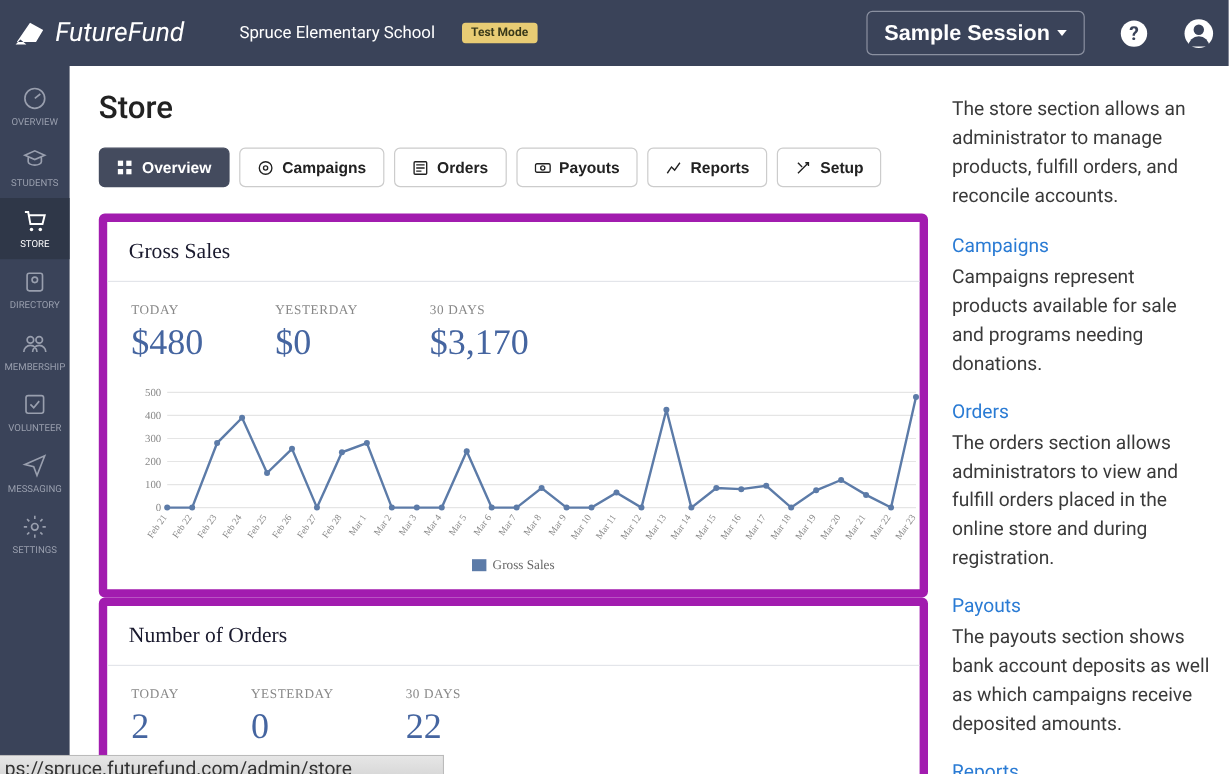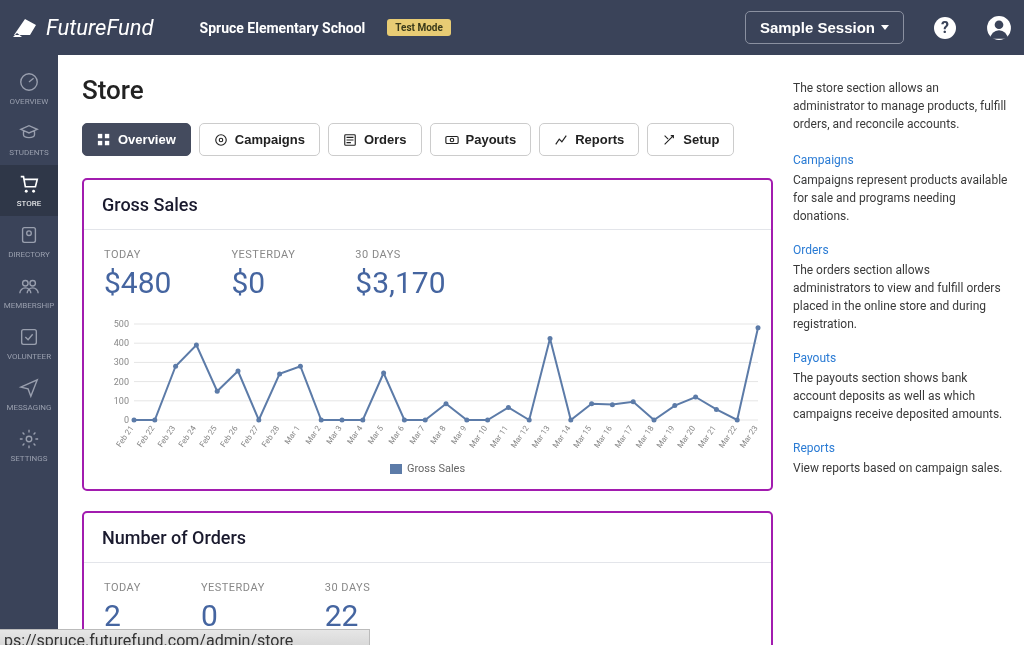--- a/index.html
+++ b/index.html
@@ -1,46 +1,46 @@
 <!DOCTYPE html>
 <html><head>
 <meta charset="utf-8">
 <style>
 * { box-sizing: border-box; margin: 0; padding: 0; }
 body { font-family: -apple-system, BlinkMacSystemFont, "Segoe UI", Roboto, sans-serif; background: #fff; color: #222; width: 1024px; height: 645px; overflow: hidden; position: relative; }
 .topbar { height: 55px; background: #3a4359; display: flex; align-items: center; padding: 0 12px; gap: 18px; color: #fff; }
 .logo { display: flex; align-items: center; gap: 8px; font-weight: 400; font-size: 22px; font-style: italic; }
 .logo svg { width: 26px; height: 22px; }
-.school { font-size: 14px; font-weight: 700; margin-left: 28px; }
+.school { font-size: 14px; font-weight: 400; margin-left: 28px; }
 .testmode { background: #e8cc74; color: #3a3a1a; font-size: 10px; font-weight: 700; padding: 3px 8px; border-radius: 3px; margin-left: 4px; }
 .spacer { flex: 1; }
-.session-btn { border: 1px solid #8a90a0; border-radius: 5px; padding: 7px 14px; font-size: 15px; font-weight: 600; color: #fff; background: transparent; cursor: pointer; display: flex; align-items: center; gap: 6px; }
+.session-btn { border: 1px solid #8a90a0; border-radius: 5px; padding: 7px 14px; font-size: 18px; font-weight: 600; color: #fff; background: transparent; cursor: pointer; display: flex; align-items: center; gap: 6px; }
 .caret-down { width: 0; height: 0; border-left: 4px solid transparent; border-right: 4px solid transparent; border-top: 5px solid #fff; }
 .topicon { width: 26px; height: 26px; display: flex; align-items: center; justify-content: center; margin-left: 10px; cursor: pointer; }
 .sidebar { position: absolute; left: 0; top: 55px; bottom: 0; width: 58px; background: #3a4359; display: flex; flex-direction: column; align-items: center; padding-top: 8px; }
 .sb-item { width: 58px; padding: 8px 2px; display: flex; flex-direction: column; align-items: center; gap: 4px; color: #999fae; font-size: 8px; cursor: pointer; text-align: center; }
 .sb-item.active { background: #2f3748; color: #fff; }
 .sb-item svg { width: 22px; height: 22px; }
 .main { position: absolute; left: 58px; top: 55px; right: 0; bottom: 0; background: #fff; overflow-y: auto; padding: 20px 16px 0 24px; display: flex; gap: 20px; }
 .content { flex: 1; min-width: 0; }
 .page-title { font-size: 26px; font-weight: 500; margin-bottom: 18px; }
 .tabs { display: flex; gap: 8px; margin-bottom: 22px; }
 .tab { border: 1px solid #ccc; border-radius: 5px; padding: 8px 14px; font-size: 13px; font-weight: 600; background: #fff; cursor: pointer; display: flex; align-items: center; gap: 7px; color: #222; }
 .tab.active { background: #444b5e; color: #fff; border-color: #444b5e; }
 .tab svg { width: 14px; height: 14px; }
-.card { border: 2px solid #a21caf; border-radius: 5px; margin-bottom: 20px; background: #fff; }
+.card { border: 7px solid #a21caf; border-radius: 5px; background: #fff; font-family: Liberation Serif, serif; }
 .card-h { padding: 14px 18px; border-bottom: 1px solid #e3e5ea; font-size: 18px; font-weight: 500; color: #1a1a2e; }
 .card-b { padding: 18px 20px 14px; }
 .stats { display: flex; gap: 60px; margin-bottom: 18px; }
 .stat-lbl { font-size: 11px; color: #888; letter-spacing: 0.5px; margin-bottom: 4px; }
 .stat-val { font-size: 30px; font-weight: 400; color: #4565a0; }
 .chart-wrap { position: relative; }
 .legend { text-align: center; font-size: 11px; color: #666; margin-top: 4px; }
 .legend-sw { display: inline-block; width: 12px; height: 10px; background: #5c7ba8; vertical-align: middle; margin-right: 5px; }
-.rsb { width: 215px; font-size: 12px; line-height: 1.5; color: #3a3a3a; padding-top: 4px; }
+.rsb { width: 215px; font-size: 16px; line-height: 1.5; color: #3a3a3a; padding-top: 4px; }
 .rsb-intro { margin-bottom: 18px; }
 .rsb-sec { margin-bottom: 16px; }
 .rsb-link { color: #2a7bd4; text-decoration: none; cursor: pointer; display: inline-block; margin-bottom: 2px; }
 .statusbar { position: absolute; left: 0; bottom: 0; height: 16px; background: linear-gradient(#e6e6e6,#d9d9d9); border: 1px solid #bbb; border-left: none; border-bottom: none; font-size: 16px; color: #333; padding: 1px 4px; width: 370px; }
 svg.line-chart { display: block; }
 </style>
 </head>
 <body>
 
 <div class="topbar">

